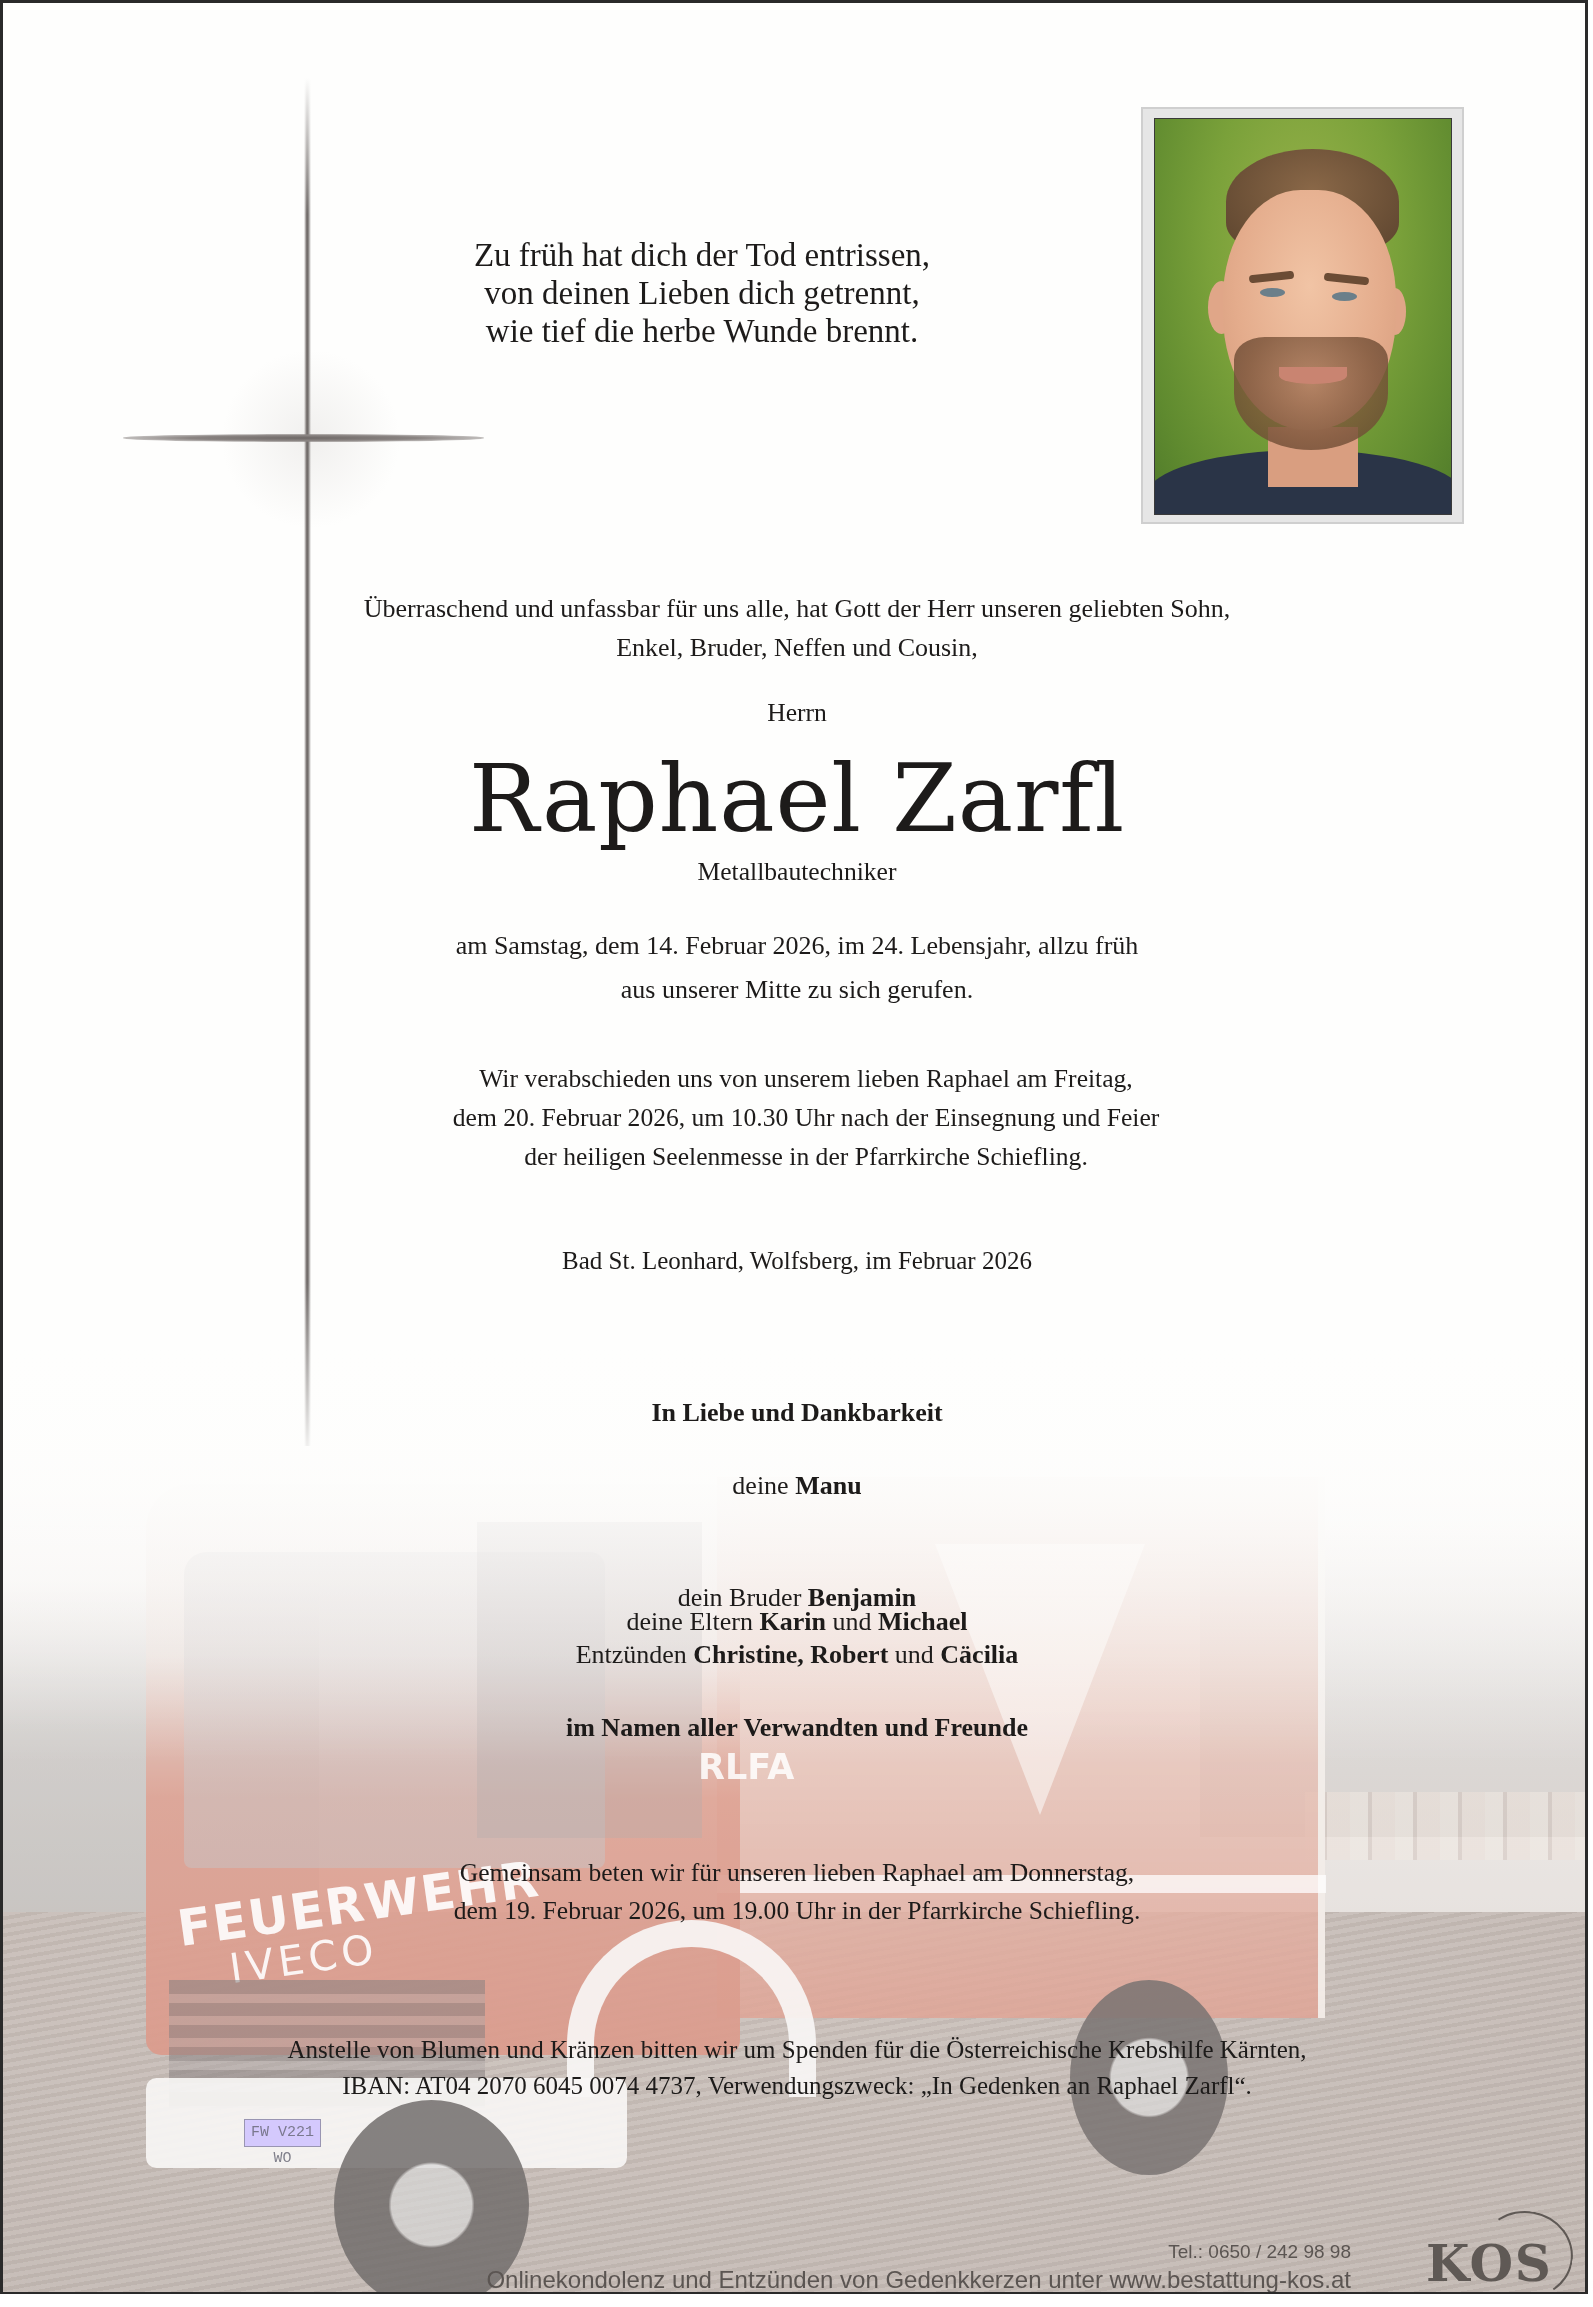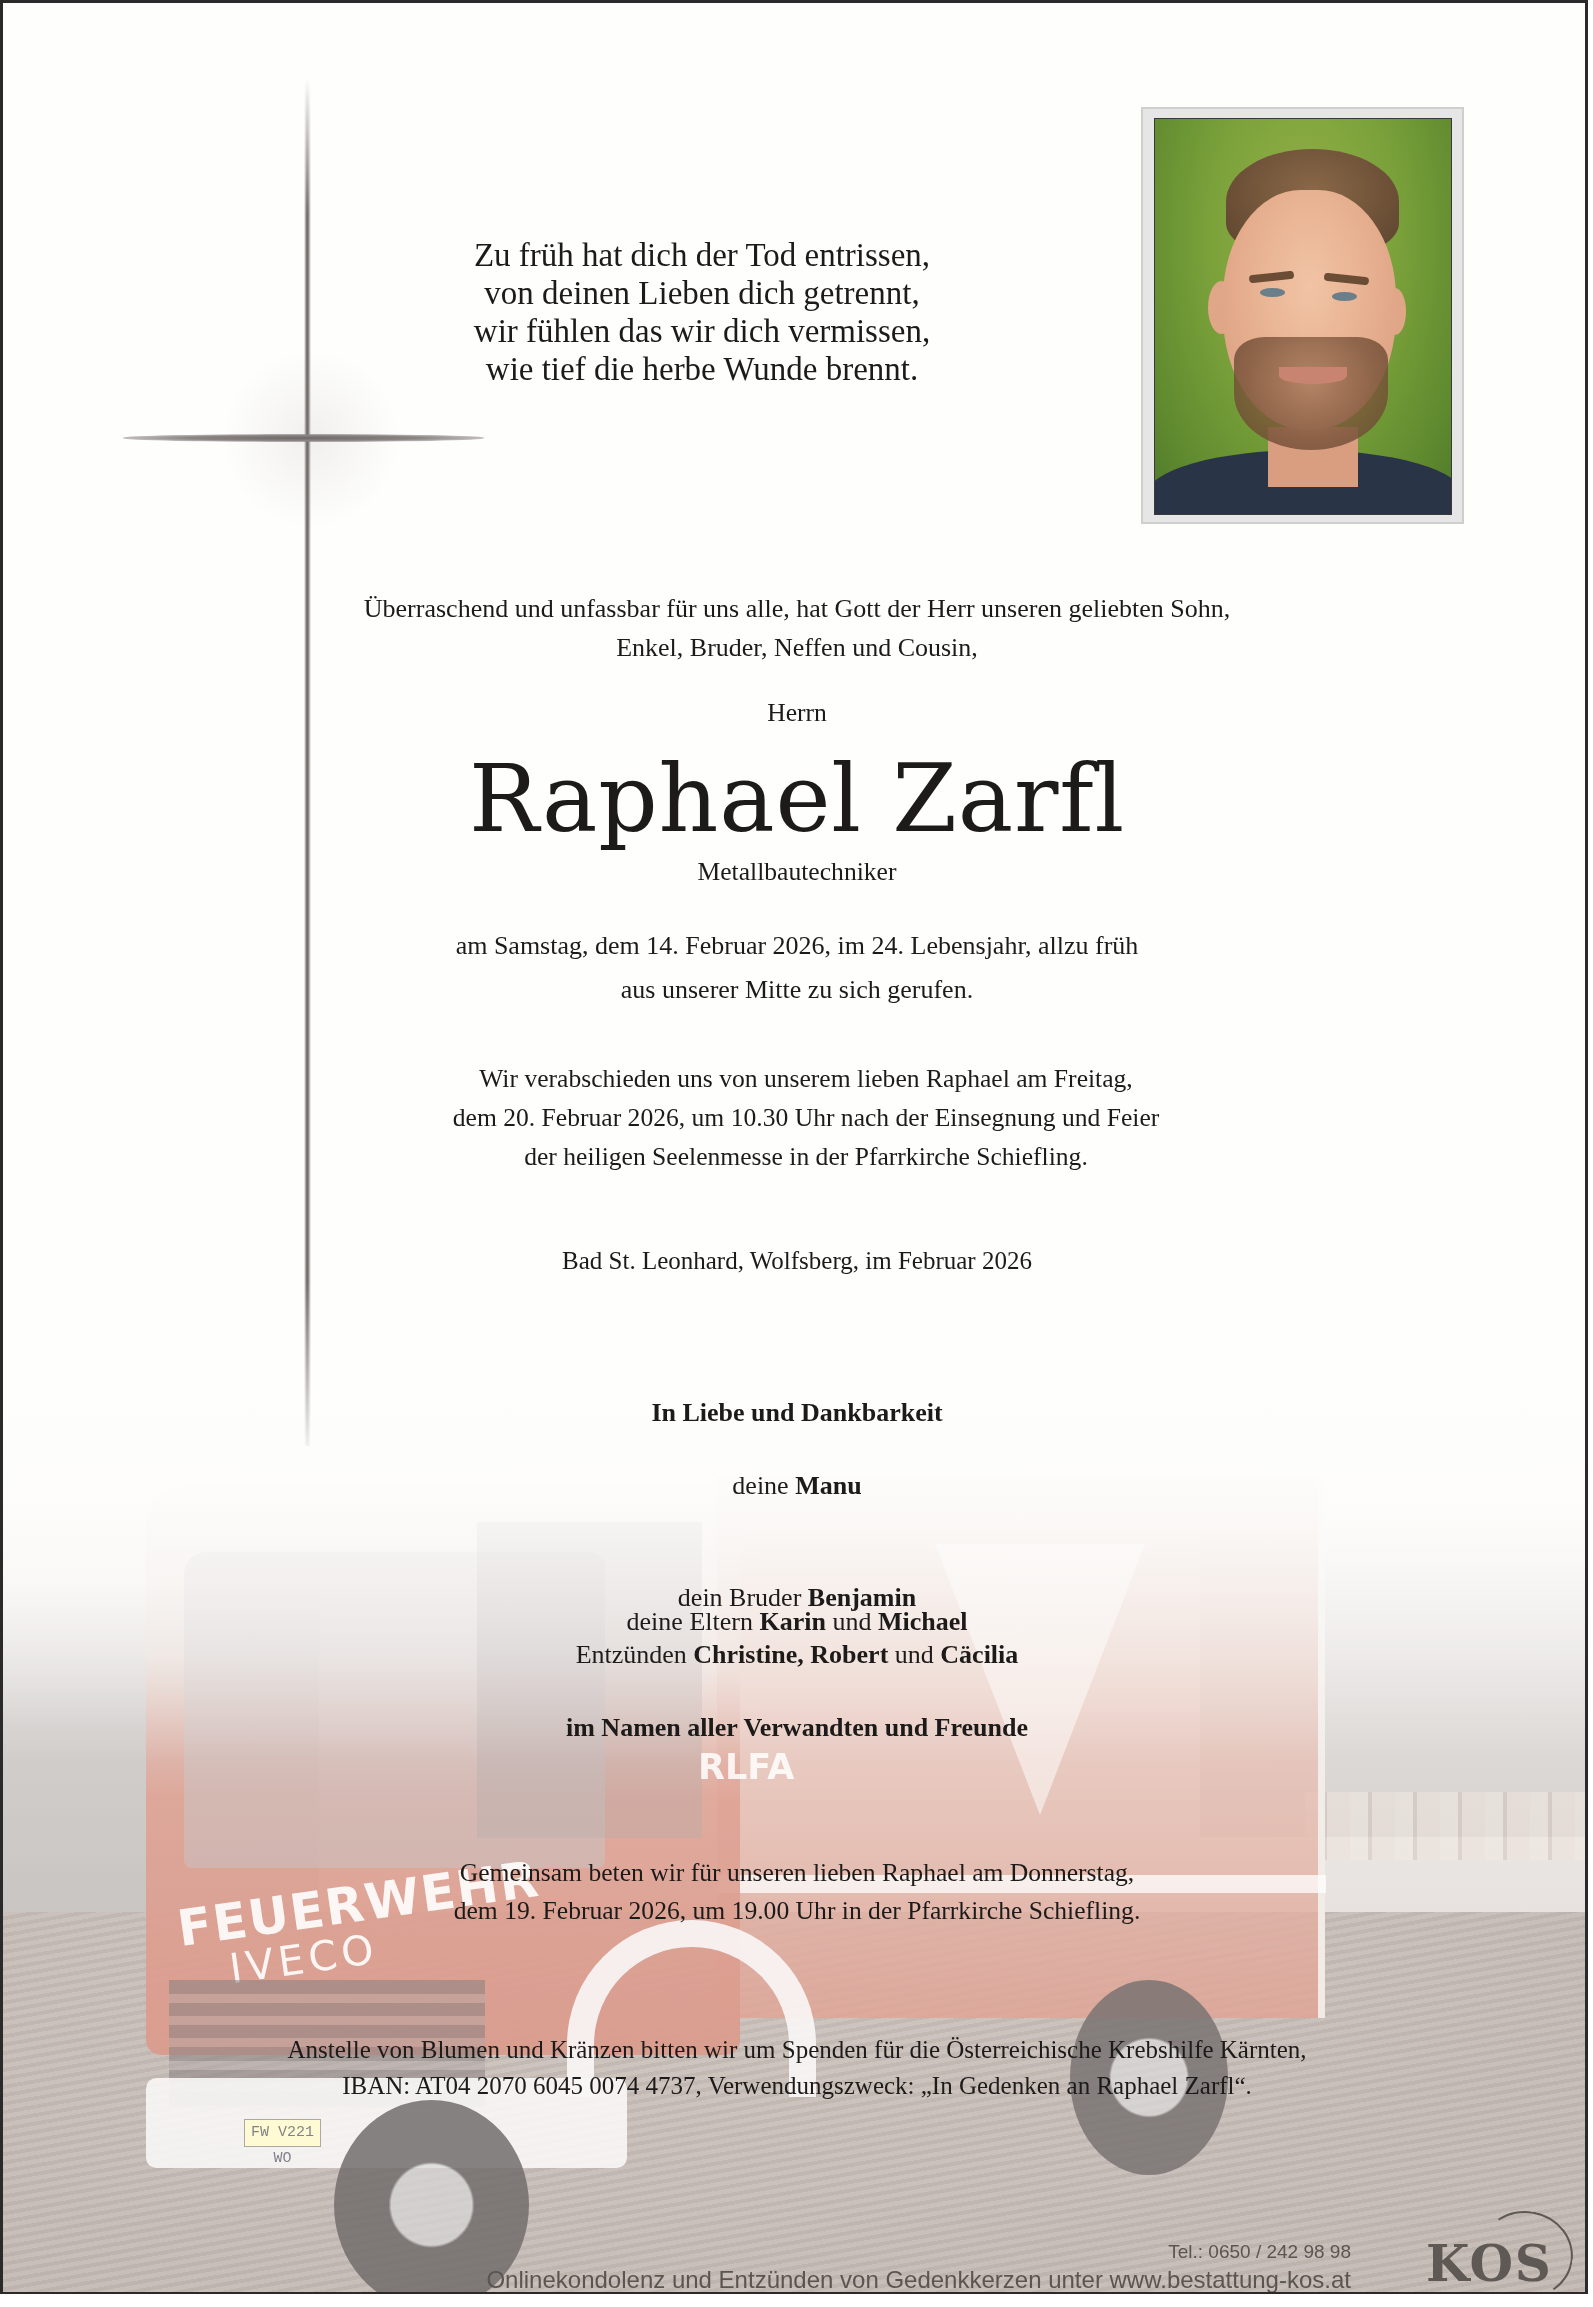--- a/index.html
+++ b/index.html
@@ -24,21 +24,21 @@
     .truck .body-box { position: absolute; left: 571px; top: 22.5px; width: 601px; height: 541px; background: linear-gradient(180deg, rgba(232,214,208,.5) 0%, rgba(225,180,165,.75) 40%, rgba(212,130,110,.85) 100%); border-right: 7.5px solid rgba(240,236,232,.9); }
     .truck .box-stripe { position: absolute; left: 571px; top: 421px; width: 609px; height: 18px; background: rgba(255,255,255,.75); }
     .truck .box-v { position: absolute; left: 789px; top: 90px; width: 0; height: 0; border-left: 105px solid transparent; border-right: 105px solid transparent; border-top: 271px solid rgba(250,245,242,.6); }
     .truck .cab { position: absolute; left: 0; top: 30px; width: 594px; height: 571px; background: linear-gradient(180deg, rgba(236,230,228,.5) 0%, rgba(228,208,200,.65) 30%, rgba(210,128,108,.9) 55%, rgba(205,118,98,.95) 100%); border-radius: 45px 30px 15px 15px; }
     .truck .windshield { position: absolute; left: 38px; top: 98px; width: 421px; height: 316px; background: linear-gradient(180deg, rgba(200,195,195,.5), rgba(180,170,170,.55)); border-radius: 22.5px 15px 7.5px 7.5px; }
     .truck .sidewin { position: absolute; left: 331px; top: 68px; width: 225px; height: 316px; background: rgba(150,140,140,.35); }
     .truck .logo1 { position: absolute; left: 30px; top: 421px; color: rgba(255,255,255,.9); font-family: "DejaVu Sans", sans-serif; font-weight: bold; font-size: 50px; letter-spacing: 1.5px; transform: rotate(-8deg); }
     .truck .logo2 { position: absolute; left: 83px; top: 481px; color: rgba(255,255,255,.9); font-family: "DejaVu Sans", sans-serif; font-size: 41px; letter-spacing: 4.5px; transform: rotate(-8deg); }
     .truck .grille { position: absolute; left: 22.5px; top: 526px; width: 316px; height: 128px; background: repeating-linear-gradient(180deg, rgba(90,80,80,.55) 0 13.5px, rgba(140,130,130,.45) 13.5px 22.5px); }
     .truck .bumper { position: absolute; left: 0; top: 624px; width: 481px; height: 90px; background: rgba(245,243,241,.92); border-radius: 10.5px; }
-    .truck .plate { position: absolute; left: 98px; top: 665px; width: 75px; height: 25.6px; background: #fef9c3; border: 1.5px solid rgba(60,60,80,.6); font-size: 15px; font-family: "Liberation Mono", monospace; color: rgba(40,40,60,.8); text-align: center; line-height: 25.6px; }
+    .truck .plate { position: absolute; left: 98px; top: 665px; width: 75px; height: 25.6px; background: #c4b5fd; border: 1.5px solid rgba(60,60,80,.6); font-size: 15px; font-family: "Liberation Mono", monospace; color: rgba(40,40,60,.8); text-align: center; line-height: 25.6px; }
     .truck .wheel1 { position: absolute; left: 188px; top: 646px; width: 195px; height: 210px; border-radius: 50%; background: radial-gradient(circle, rgba(200,200,200,.7) 0 28%, rgba(60,54,52,.85) 30% 100%); }
     .truck .wheel2 { position: absolute; left: 924px; top: 526px; width: 158px; height: 195px; border-radius: 50%; background: radial-gradient(circle, rgba(205,205,205,.7) 0 30%, rgba(70,62,60,.85) 32% 100%); }
     .truck .fender { position: absolute; left: 421px; top: 466px; width: 195px; height: 150px; border: 27px solid rgba(248,246,244,.9); border-bottom: none; border-radius: 150px 150px 0 0; }
     .truck .rlfa { position: absolute; left: 552px; top: 293px; color: rgba(255,255,255,.85); font-family: "DejaVu Sans", sans-serif; font-weight: bold; font-size: 35px; }
     .scene .fade-top { position: absolute; left: 0; right: 0; top: 0; height: 421px; background: linear-gradient(180deg, rgba(254,254,253,1) 0%, rgba(254,254,253,.85) 35%, rgba(254,254,253,.35) 75%, rgba(254,254,253,0) 100%); }
     .scene .wash { position: absolute; inset: 0; background: rgba(255,255,255,.28); }
 
     
     .cross-v { position: absolute; left: 301px; top: 75px; width: 6.8px; height: 1368px; background: linear-gradient(90deg, rgba(120,114,112,0) 0%, #7f7977 35%, #6d6866 55%, rgba(120,114,112,0) 100%); }
     .cross-v::after { content: ""; position: absolute; inset: 0; background: linear-gradient(180deg, #fefefd 0%, rgba(254,254,253,0) 10%, rgba(254,254,253,0) 88%, rgba(254,254,253,.9) 100%); }
@@ -119,21 +119,20 @@
     <div class="fade-top"></div>
   </div>
 
   <div class="cross-glow"></div>
   <div class="cross-v"></div>
   <div class="cross-h"></div>
 
   <div class="txt poem">
     <div>Zu früh hat dich der Tod entrissen,</div>
     <div>von deinen Lieben dich getrennt,</div>
-    <div>wir fühlen das wir dich vermissen,</div>
     <div>wie tief die herbe Wunde brennt.</div>
   </div>
 
   <div class="photo-frame">
     <div class="photo">
       <div class="hair"></div>
       <div class="ear-l"></div>
       <div class="ear-r"></div>
       <div class="shirt"></div>
       <div class="neck"></div>

